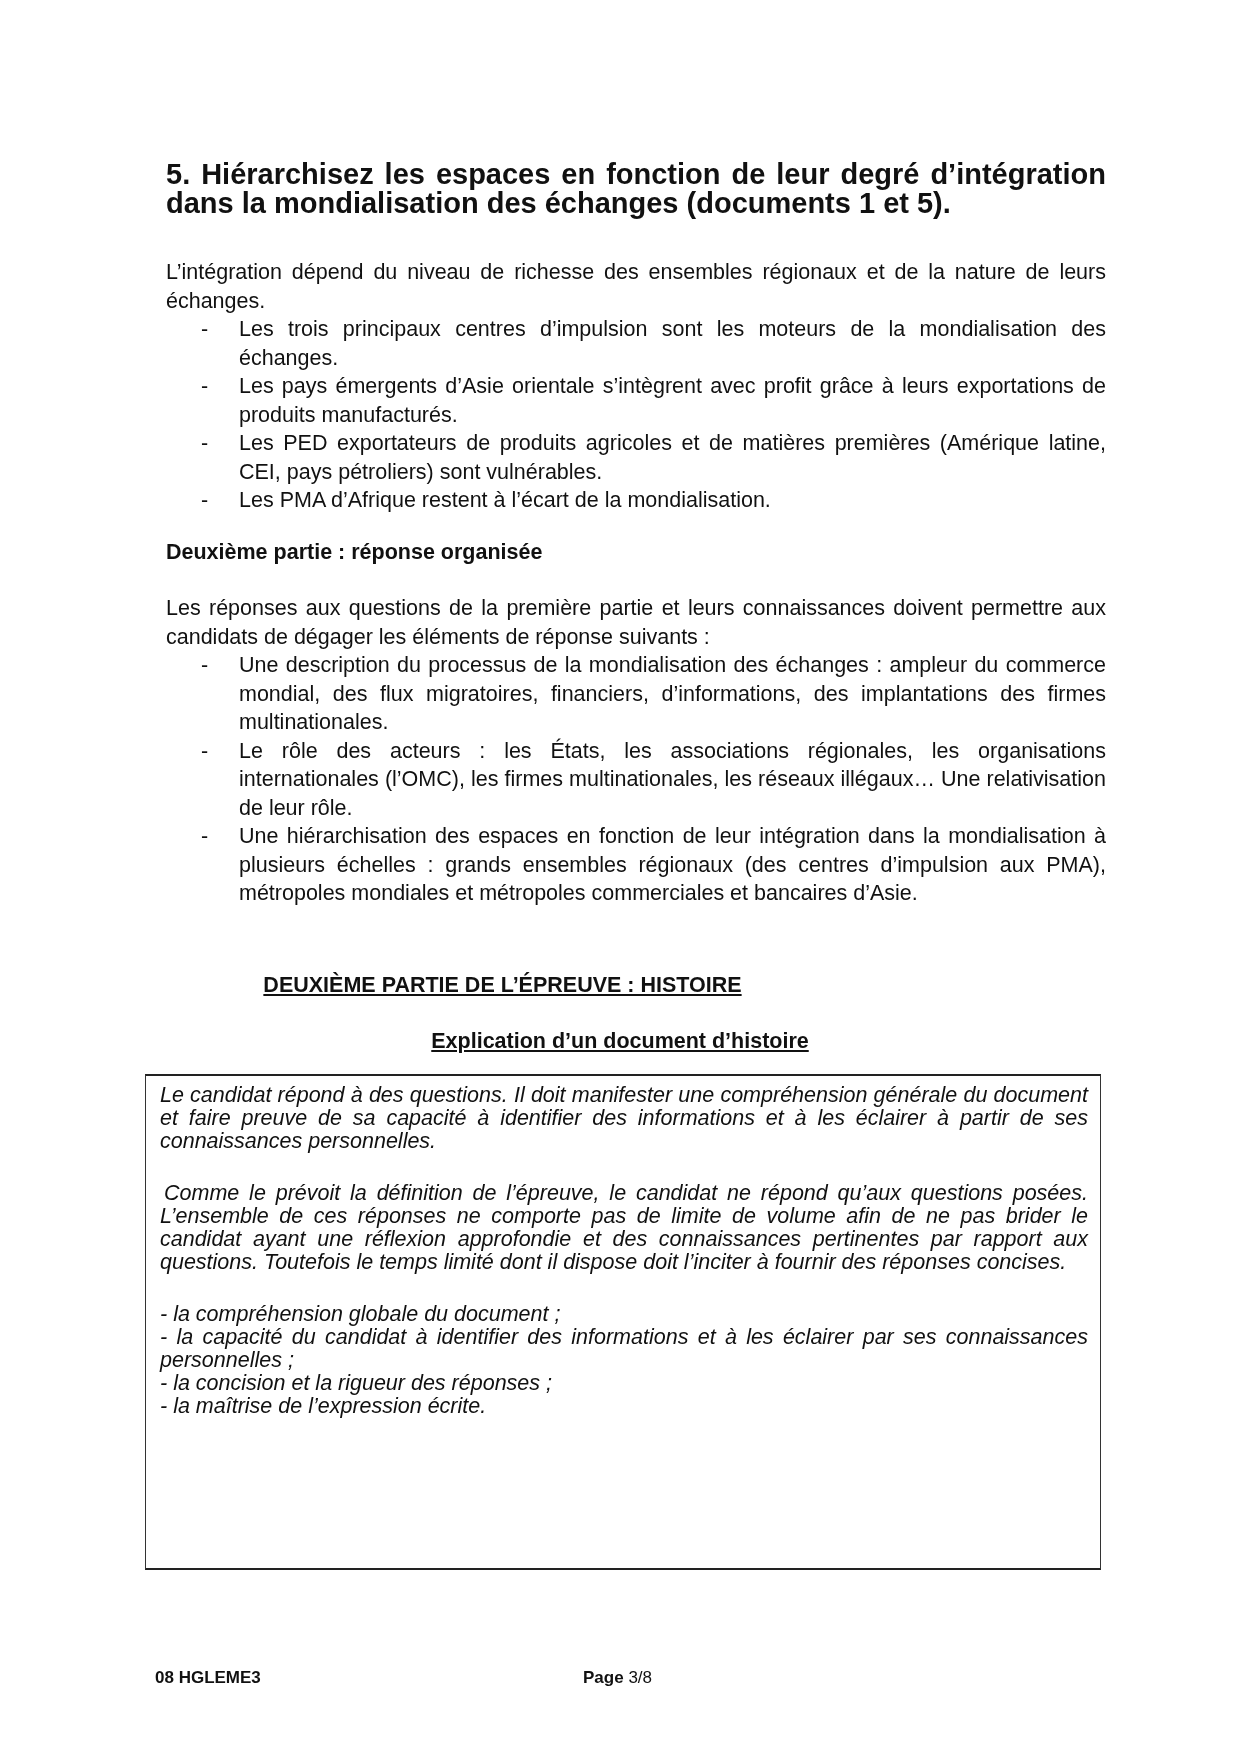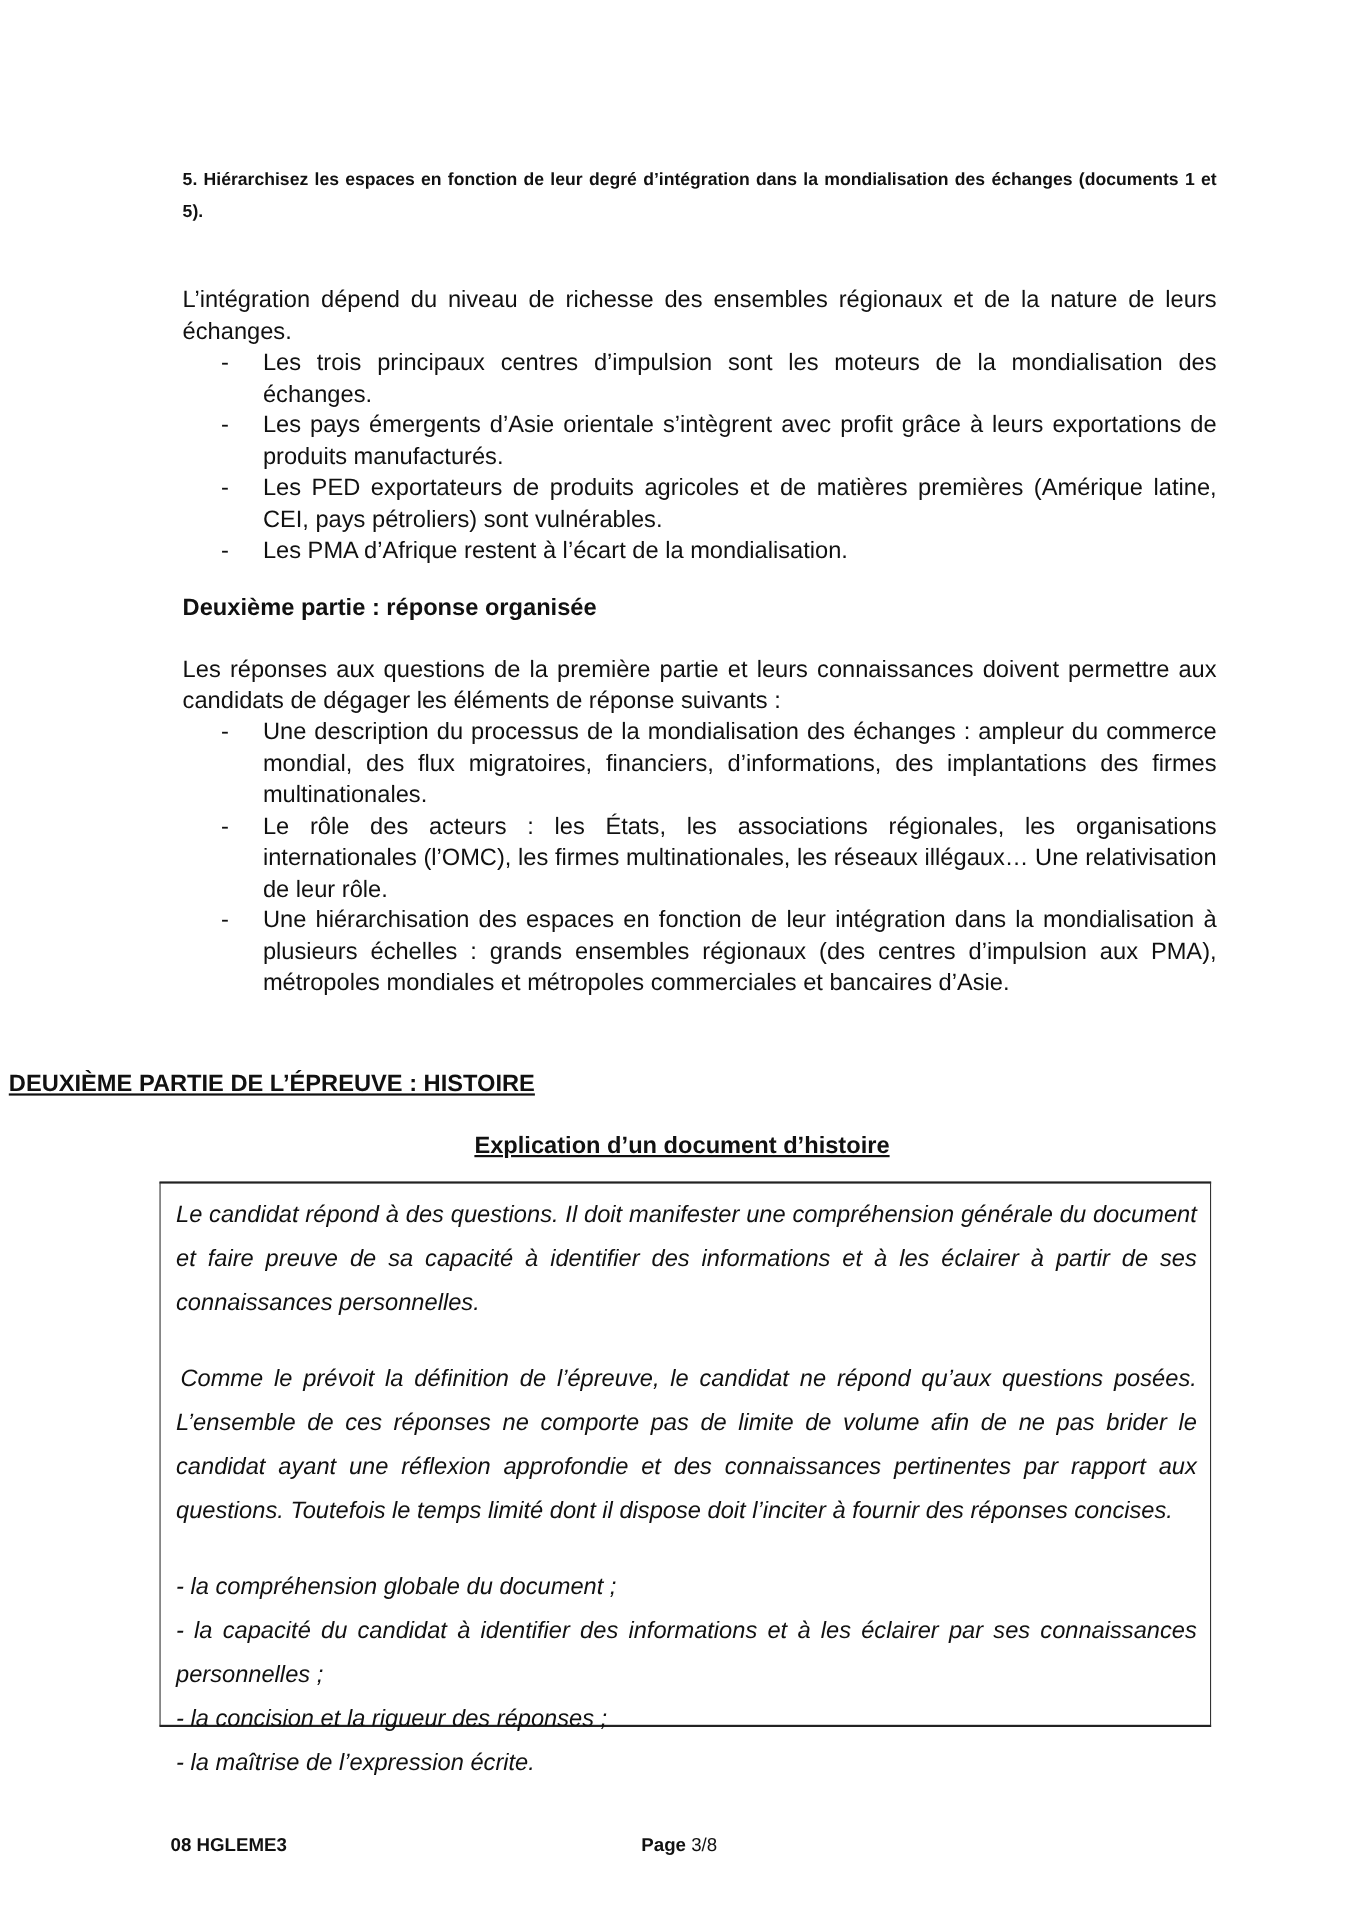--- a/index.html
+++ b/index.html
@@ -24,23 +24,23 @@
   .content {
     position: absolute;
     left: 166px;
     width: 940px;
     font-size: 21.5px;
     line-height: 28.5px;
   }
   .q-title {
     position: absolute;
     left: 166px;
-    top: 150px;
+    top: 160px;
     width: 940px;
-    font-size: 16px;
+    font-size: 29px;
     line-height: 28.5px;
     font-weight: bold;
     text-align: justify;
   }
   .p {
     text-align: justify;
     margin: 0;
   }
   ul.dash {
     list-style: none;
@@ -64,20 +64,21 @@
     top: 540px;
     font-weight: bold;
     font-size: 21.5px;
   }
   .block2 { top: 594px; }
   .histoire-title {
     position: absolute;
     left: 0;
     width: 997px;
     top: 973px;
+    text-align: center;
     font-weight: bold;
     font-size: 21.5px;
     text-decoration: underline;
     padding-left: 8px;
     box-sizing: border-box;
   }
   .histoire-title span { padding-left: 0; }
   .expl-title {
     position: absolute;
     left: 0;
@@ -101,21 +102,21 @@
     border-right: 1.5px solid #333;
     box-sizing: border-box;
   }
   .box-inner {
     position: absolute;
     left: 14px;
     top: 8px;
     width: 928px;
     font-style: italic;
     font-size: 21.5px;
-    line-height: 40px;
+    line-height: 23px;
   }
   .box-inner .p { text-align: justify; }
   .gap { height: 28.8px; }
   .corr-title {
     font-weight: bold;
   }
   .footer-left {
     position: absolute;
     left: 155px;
     top: 1668px;

